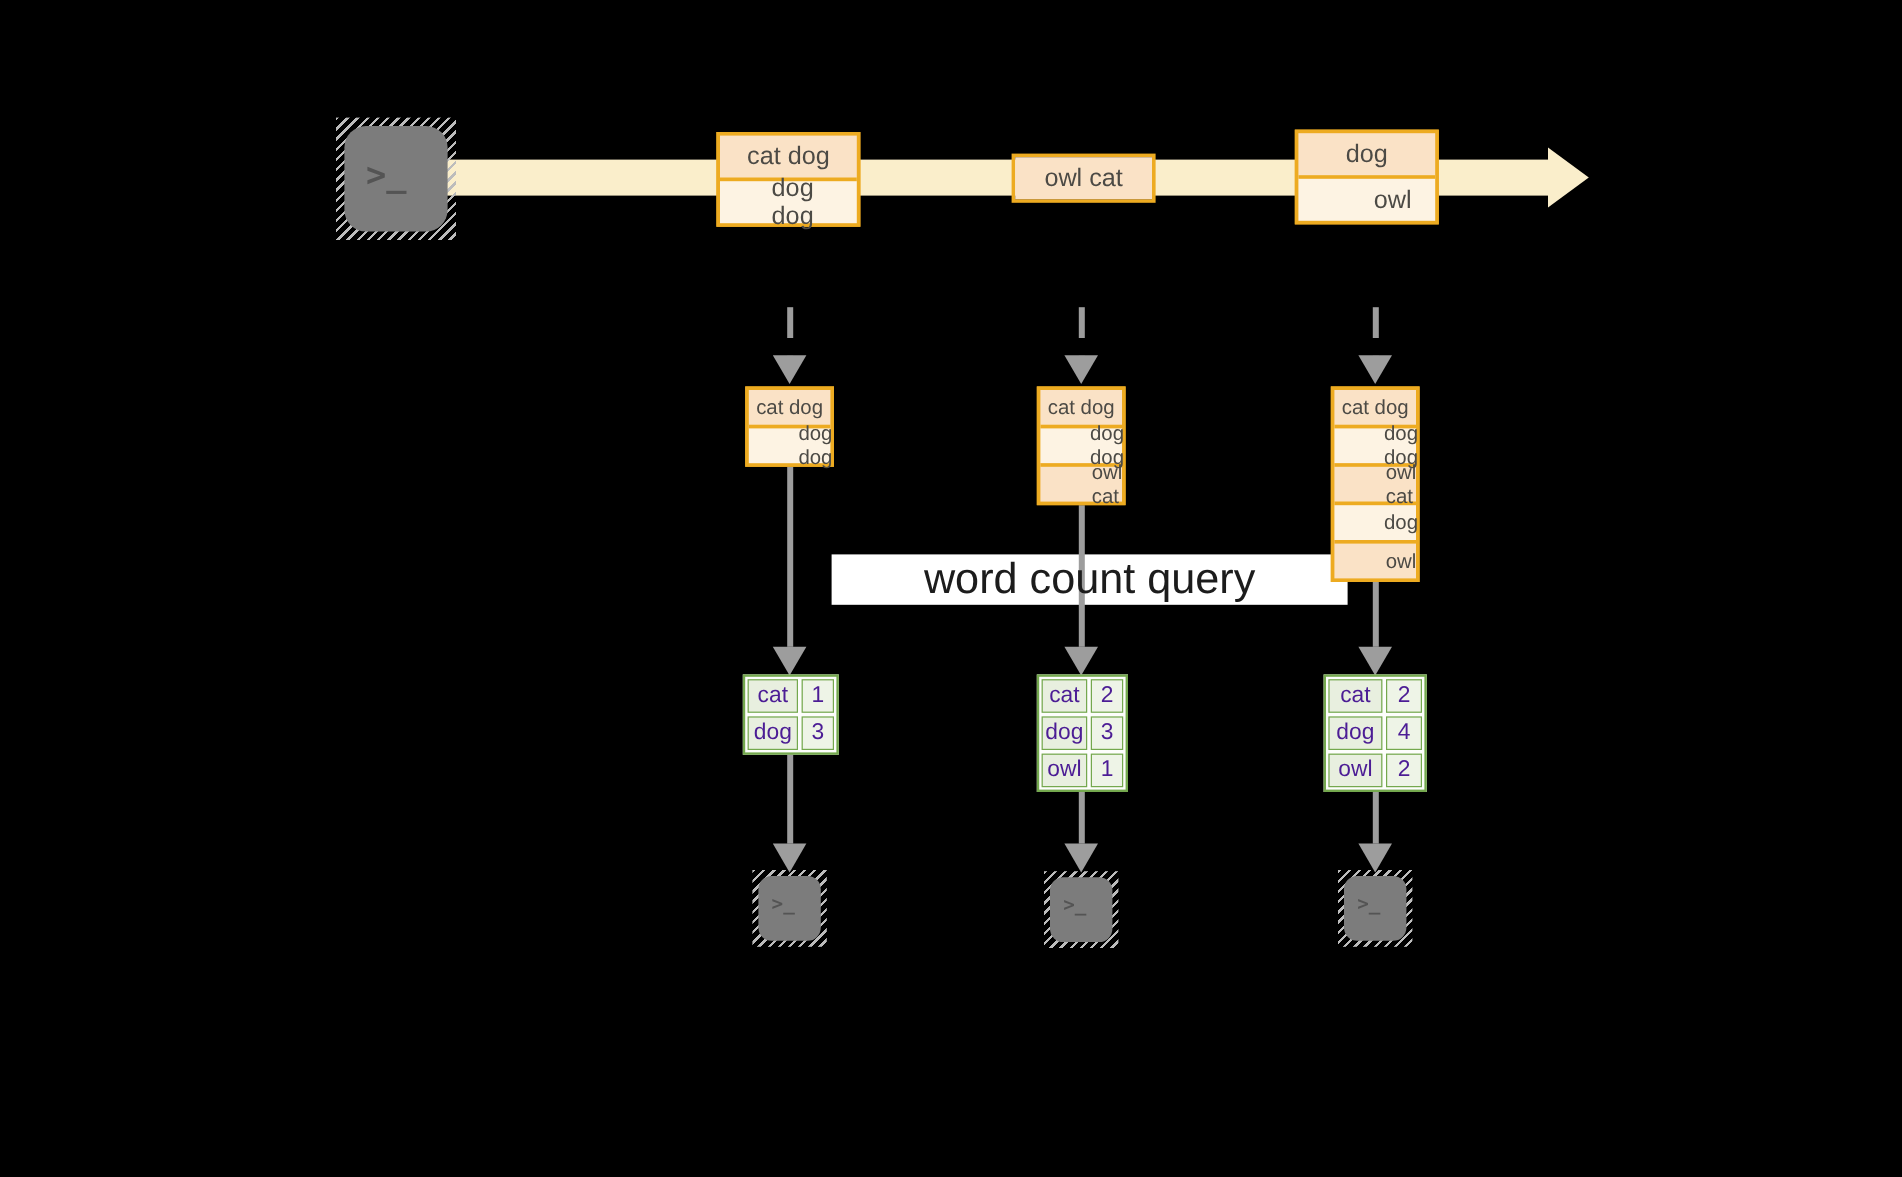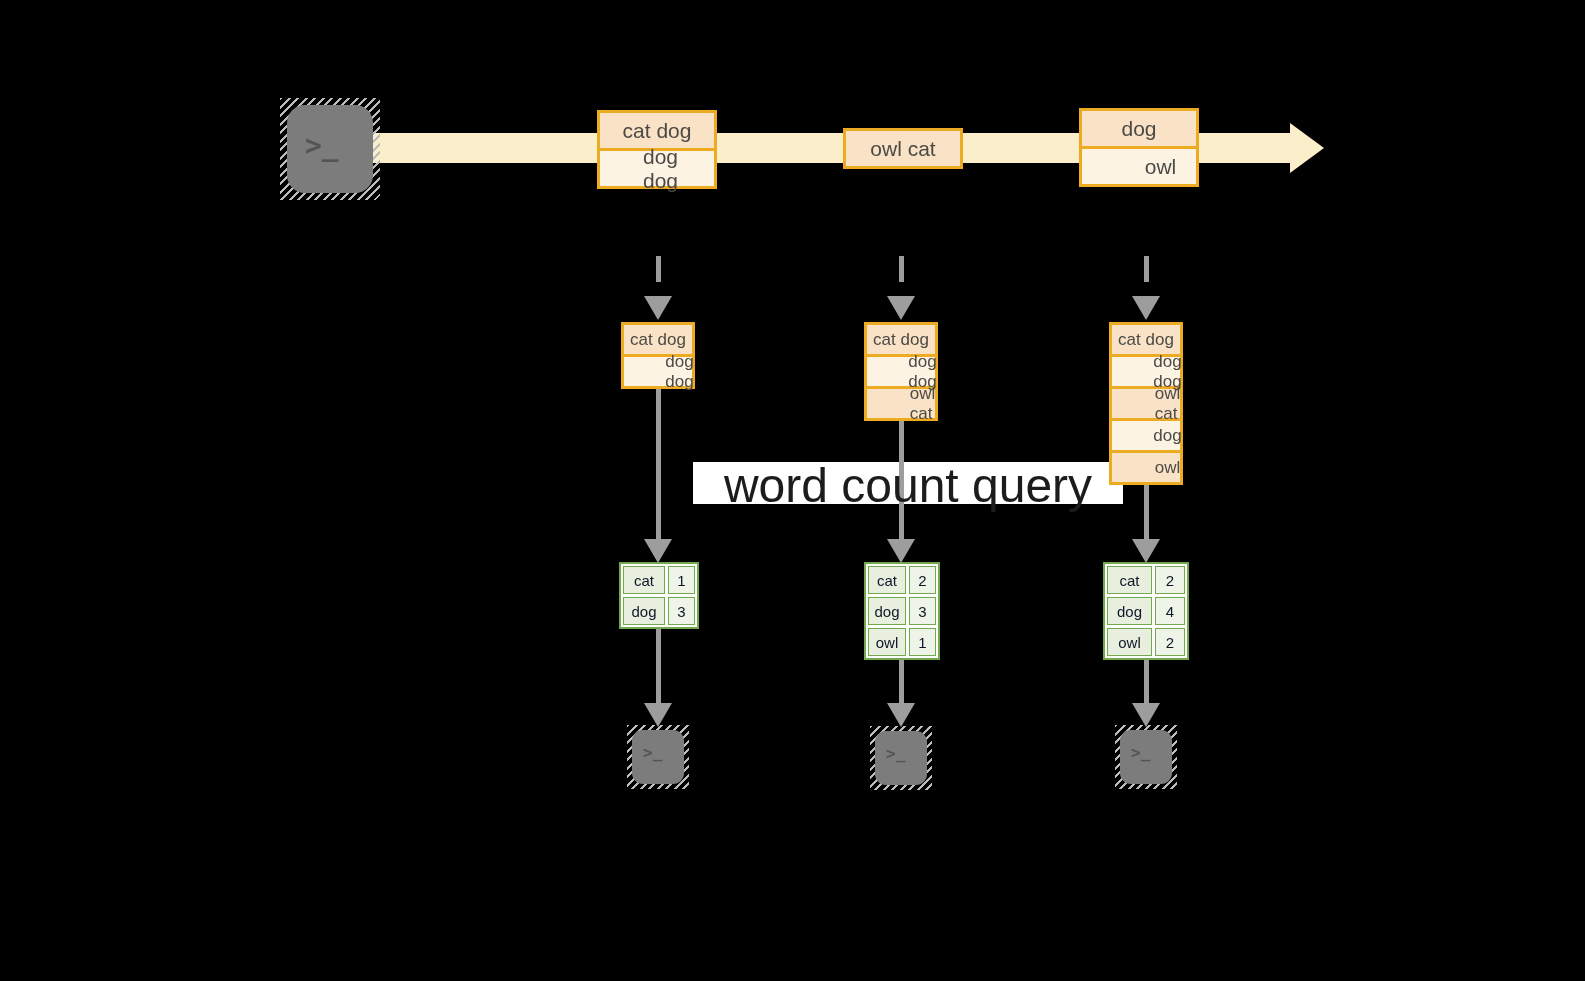--- a/index.html
+++ b/index.html
@@ -33,39 +33,39 @@
   .vdash{position:absolute;width:5px;margin-left:-2.5px;z-index:2;
     background:repeating-linear-gradient(to bottom,var(--gray) 0 26px,transparent 26px 40px);}
   .ahead{position:absolute;width:0;height:0;margin-left:-14px;z-index:2;
     border-left:14px solid transparent;border-right:14px solid transparent;
     border-top:24px solid var(--gray);}
 
   
   .gtable{position:absolute;z-index:4;box-sizing:border-box;background:#fdfefc;
     border:2px solid var(--green);padding:2px;display:grid;gap:3px;}
   .gcell{border:1px solid var(--green);display:flex;align-items:center;justify-content:center;
-    font-size:15px;color:#0f172a;height:26px;text-align:center;}
+    font-size:19px;color:#4c1d95;height:26px;text-align:center;}
   .gword{background:var(--gword);}
   .gnum{background:var(--gnum);}
 
   
   .term{position:absolute;z-index:4;
     background:repeating-linear-gradient(135deg,#bcbcbc 0 2px,transparent 2px 6px);}
   .term-body{position:absolute;background:var(--term);}
   .term-src .term-body{inset:7px;border-radius:18px;}
   .term-sink .term-body{inset:5px;border-radius:11px;}
   .term-glyph{font-family:"DejaVu Sans Mono",monospace;font-weight:700;color:#545454;display:block;}
   .term-src .term-glyph{font-size:28px;padding:24px 0 0 18px;}
   .term-sink .term-glyph{font-size:16px;padding:13px 0 0 11px;}
 
   
   .qband{position:absolute;left:693px;top:462px;width:430px;height:42px;background:var(--qbg);z-index:1;}
   .qlabel{position:absolute;left:693px;top:458px;width:430px;height:48px;z-index:3;
-    display:flex;align-items:flex-start;justify-content:center;
-    font-size:48px;color:var(--qtext);}
+    display:flex;align-items:center;justify-content:center;
+    font-size:36px;color:var(--qtext);}
 </style>
 </head>
 <body>
 
 <div class="canvas" style="--bg: #000000; --band: #faeecb; --gold: #edab21; --fill-a: #fae2c6; --fill-b: #fdf3e3; --green: #74a84e; --gword: #e8efdf; --gnum: #eef4e7; --gray: #9d9d9d; --term: #7c7c7c; --qbg: #ffffff; --qtext: #1c1c1c; --boxtext: #4c4a45;">
 
   <div class="abs stream-band"></div>
   <div class="abs stream-head"></div>
 
   <div class="term term-src" style="left:280px;top:98px;width:100px;height:102px;">

